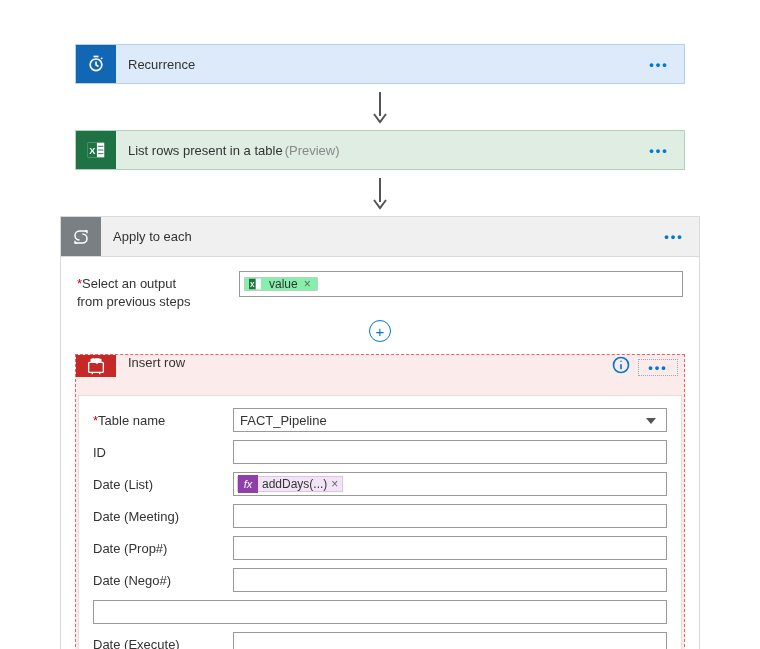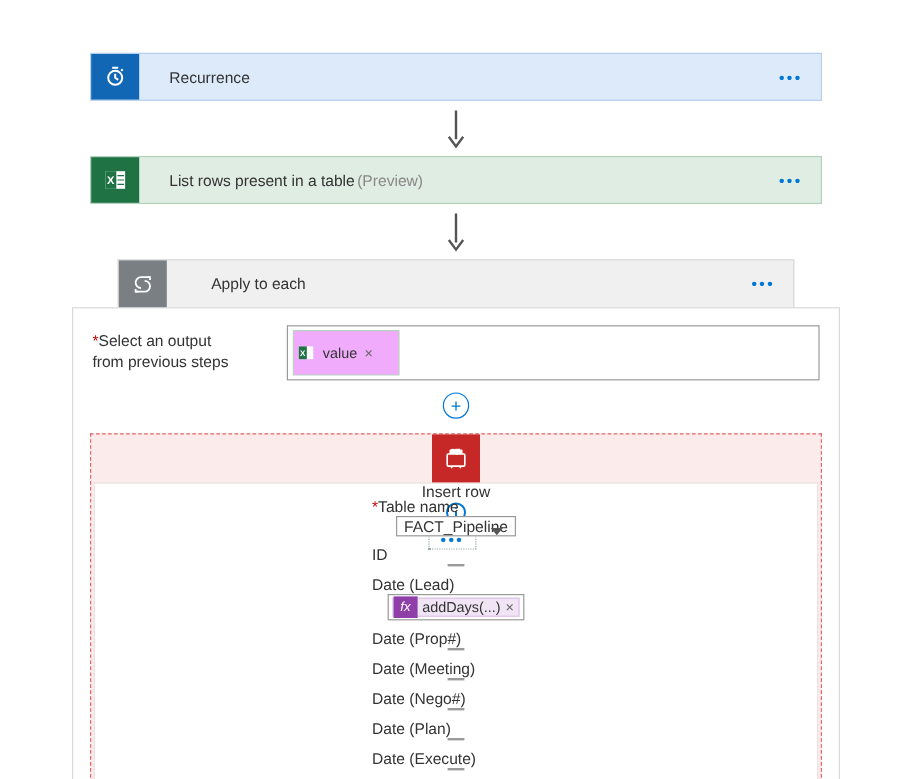--- a/index.html
+++ b/index.html
@@ -26,21 +26,21 @@
     width: 40px;
     flex: 0 0 40px;
     display: flex;
     align-items: center;
     justify-content: center;
   }
   .card .label {
     flex: 1 1 auto;
     display: flex;
     align-items: center;
-    padding: 0 25px;
+    padding: 0 12px;
   }
   .card .menu {
     width: 50px;
     flex: 0 0 50px;
     display: flex;
     align-items: center;
     justify-content: center;
     color: #0078d4;
     letter-spacing: 2px;
     font-weight: bold;
@@ -53,23 +53,22 @@
 
   
   .excel { border-color: #b2d3bb; background: #e0ede3; }
   .excel .icon-box { background: #1f7244; color: #fff; }
   .excel .prev { color: #888; margin-left: 2px; }
 
   
   .apply-header {
     border-color: #d9d9d9;
     background: #f0f0f0;
-    width: 564px;
+    width: 640px;
     border-bottom: none;
-    gap: 12px;
   }
   .apply-header .icon-box { background: #7a7f83; color: #fff; }
 
   
   .apply-body {
     width: 640px;
     margin: 0 auto;
     border: 1px solid #d9d9d9;
     background: #fff;
     padding: 14px 16px 0 16px;
@@ -90,25 +89,25 @@
     border: 1px solid #9a9a9a;
     background: #fff;
     padding: 3px 4px;
     min-height: 26px;
     display: flex;
     align-items: center;
   }
   .token {
     display: inline-flex;
     align-items: center;
-    background: #f0abfc;
+    background: #86efac;
     border: 1px solid #b8d2c0;
     border-radius: 1px;
-    height: 38px;
-    padding-right: 21px;
+    height: 14px;
+    padding-right: 6px;
   }
   .token .chip-icon {
     width: 20px; height: 20px;
     display: flex; align-items: center; justify-content: center;
     color: #1f7244;
     margin-right: 4px;
   }
   .token .chip-text { font-size: 12px; padding-right: 2px; }
   .token .chip-x { margin-left: 4px; color: #666; cursor: pointer; font-size: 12px; }
 
@@ -121,21 +120,21 @@
     color: #0078d4; font-size: 15px; line-height: 1; cursor: pointer;
   }
 
   
   .sql-card {
     border: 1px dashed #e06666;
     background: #fbeceb;
     margin: 0 -2px 0 -2px;
   }
   .sql-header {
-    display: flex; align-items: center; height: 40px; flex-direction: column;
+    display: flex; align-items: flex-start; height: 40px;
   }
   .sql-header .icon-box {
     width: 40px; flex: 0 0 40px; background: #c62828; color: #fff;
     display: flex; align-items: center; justify-content: center;
   }
   .sql-header .label { flex: 1; display: flex; align-items: center; padding: 0 12px; }
   .sql-header .info {
     width: 34px; display: flex; align-items: center; justify-content: center;
     color: #0078d4; cursor: pointer;
   }
@@ -145,21 +144,21 @@
     border: 1px dotted #9aa; margin: 4px 6px 4px 0;
   }
 
   .sql-body {
     background: #fff;
     border: 1px solid #eadada;
     margin: 0 2px 2px 2px;
     padding: 12px 14px 4px 14px;
   }
   .form-row {
-    display: flex; align-items: center; margin-bottom: 8px; flex-direction: column;
+    display: flex; align-items: center; margin-bottom: 8px;
   }
   .form-row .fl { width: 140px; }
   .form-row .fl .star { color: #c00; }
   .form-row .finput {
     flex: 1; border: 1px solid #9a9a9a; height: 24px;
     display: flex; align-items: center; padding: 0 6px;
     position: relative; background: #fff; text-align: right;
   }
   .form-row .finput.select::after {
     content: ""; position: absolute; right: 10px; top: 9px;
@@ -305,47 +304,46 @@
               <span>FACT_Pipeline</span>
             </div>
         </div>
 
         <div class="form-row">
           <div class="fl">ID</div>
           <div class="finput"></div>
         </div>
 
         <div class="form-row">
-          <div class="fl">Date (Lead)</div>
+          <div class="fl">Date (List)</div>
           <div class="finput" style="padding:2px 3px;">
             <span class="fx-token">
               <span class="fx-icon">fx</span>
               <span class="fx-text">addDays(...)</span>
               <span class="chip-x">×</span>
             </span>
           </div>
         </div>
 
         <div class="form-row">
+          <div class="fl">Date (Meeting)</div>
+          <div class="finput"></div>
+        </div>
+
+        <div class="form-row">
           <div class="fl">Date (Prop#)</div>
           <div class="finput"></div>
         </div>
 
         <div class="form-row">
-          <div class="fl">Date (Meeting)</div>
-          <div class="finput"></div>
-        </div>
-
-        <div class="form-row">
           <div class="fl">Date (Nego#)</div>
           <div class="finput"></div>
         </div>
 
         <div class="form-row">
-          <div class="fl">Date (Plan)</div>
           <div class="finput"></div>
         </div>
 
         <div class="form-row">
           <div class="fl">Date (Execute)</div>
           <div class="finput"></div>
         </div>
 
       </div>
     </div>

